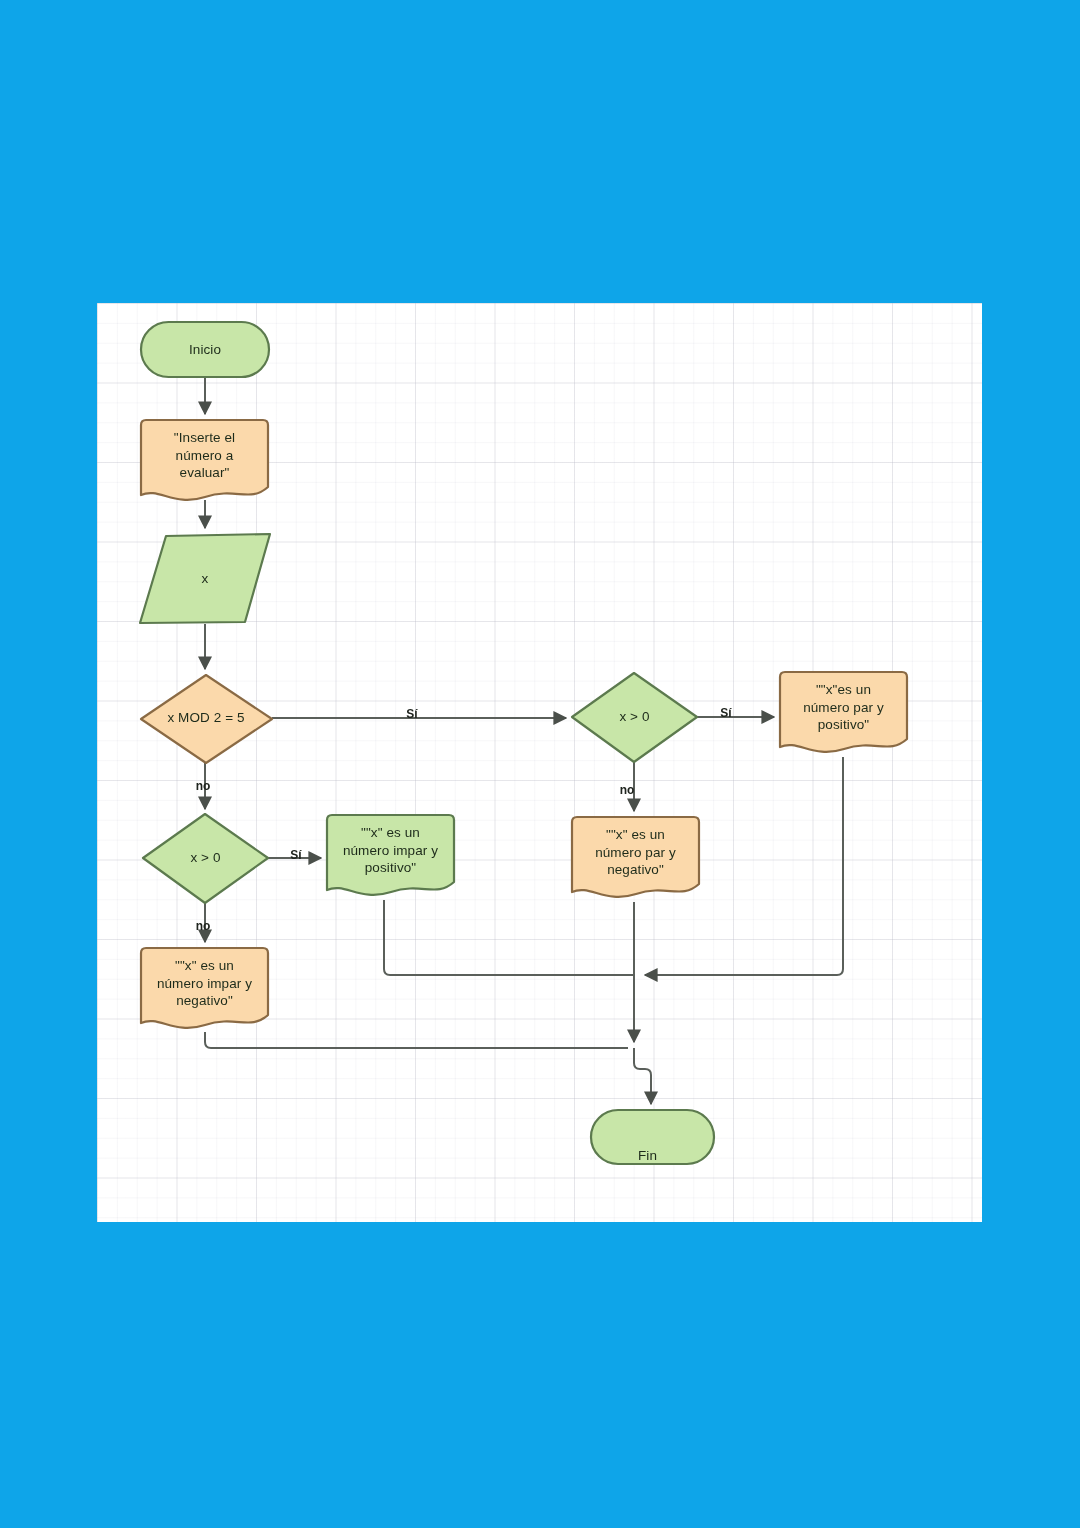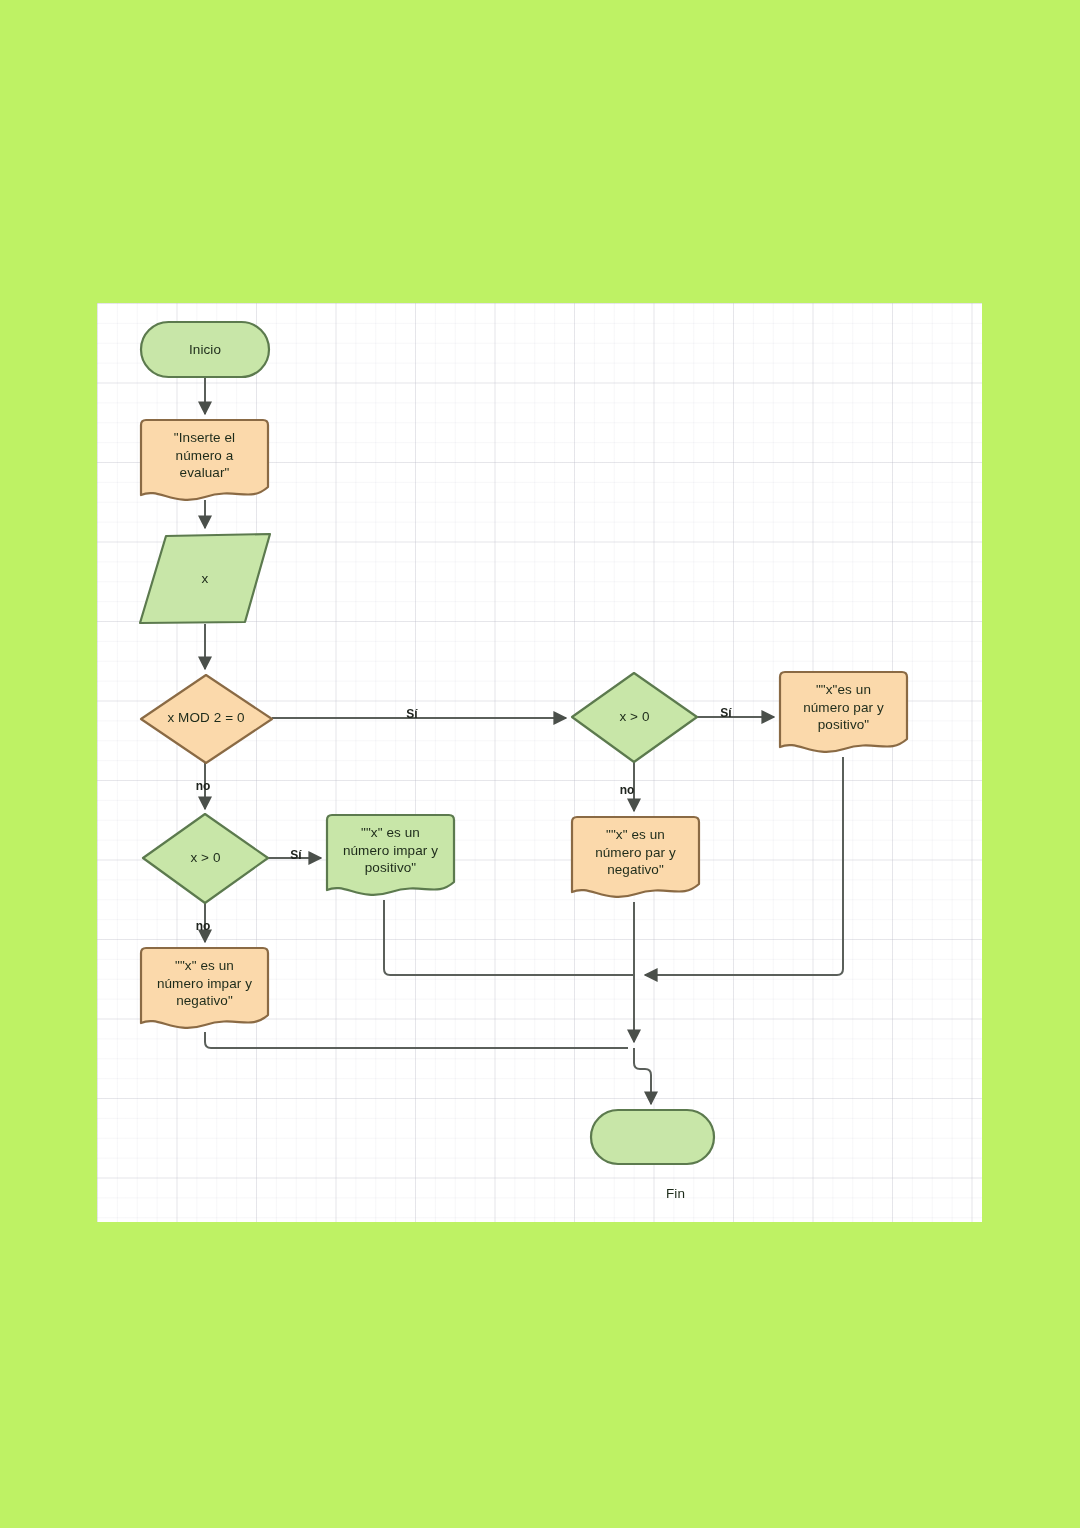--- a/index.html
+++ b/index.html
@@ -12,21 +12,21 @@
     height: 1528px;
     font-family: "Liberation Sans", sans-serif;
     position: relative;
     overflow: hidden;
   }
   #page {
     position: absolute;
     left: 0; top: 0;
     width: 1080px;
     height: 1528px;
-    background: #bef264;
+    background: #0ea5e9;
   }
   #grid {
     position: absolute;
     left: 97px;
     top: 303px;
     width: 885px;
     height: 919px;
     background-color: #ffffff;
     background-image:
       linear-gradient(to right, rgba(190,190,200,0.30) 1px, transparent 1px),
@@ -140,21 +140,21 @@
   </svg>
 
   <div class="node-label" style="left:141px; top:341px; width:128px;">Inicio</div>
 
   <div class="node-label" style="left:141px; top:429px; width:127px;">"Inserte el
 número a
 evaluar"</div>
 
   <div class="node-label" style="left:140px; top:570px; width:130px;">x</div>
 
-  <div class="node-label" style="left:132px; top:709px; width:148px;">x MOD 2 = 0</div>
+  <div class="node-label" style="left:132px; top:709px; width:148px;">x MOD 2 = 5</div>
 
   <div class="node-label" style="left:143px; top:849px; width:125px;">x &gt; 0</div>
 
   <div class="node-label" style="left:137px; top:957px; width:135px;">""x" es un
 número impar y
 negativo"</div>
 
   <div class="node-label" style="left:324px; top:824px; width:133px;">""x" es un
 número impar y
 positivo"</div>
@@ -162,21 +162,21 @@
   <div class="node-label" style="left:572px; top:708px; width:125px;">x &gt; 0</div>
 
   <div class="node-label" style="left:569px; top:826px; width:133px;">""x" es un
 número par y
 negativo"</div>
 
   <div class="node-label" style="left:777px; top:681px; width:133px;">""x"es un
 número par y
 positivo"</div>
 
-  <div class="node-label" style="left:591px; top:1185px; width:113px;margin-left:28px;">Fin</div>
+  <div class="node-label" style="left:591px; top:1147px; width:113px;">Fin</div>
 
   <div class="edge-label" style="left:400px; top:708px; width:24px;">Sí</div>
 
   <div class="edge-label" style="left:191px; top:780px; width:24px;">no</div>
 
   <div class="edge-label" style="left:714px; top:707px; width:24px;">Sí</div>
 
   <div class="edge-label" style="left:615px; top:784px; width:24px;">no</div>
 
   <div class="edge-label" style="left:284px; top:849px; width:24px;">Sí</div>

